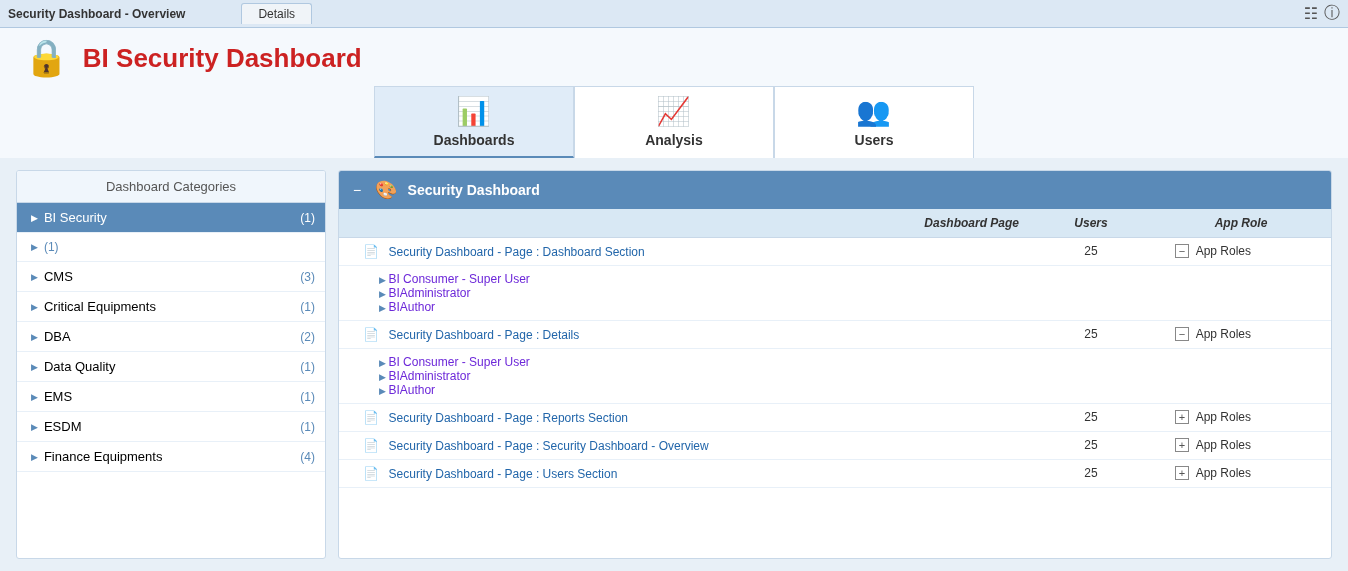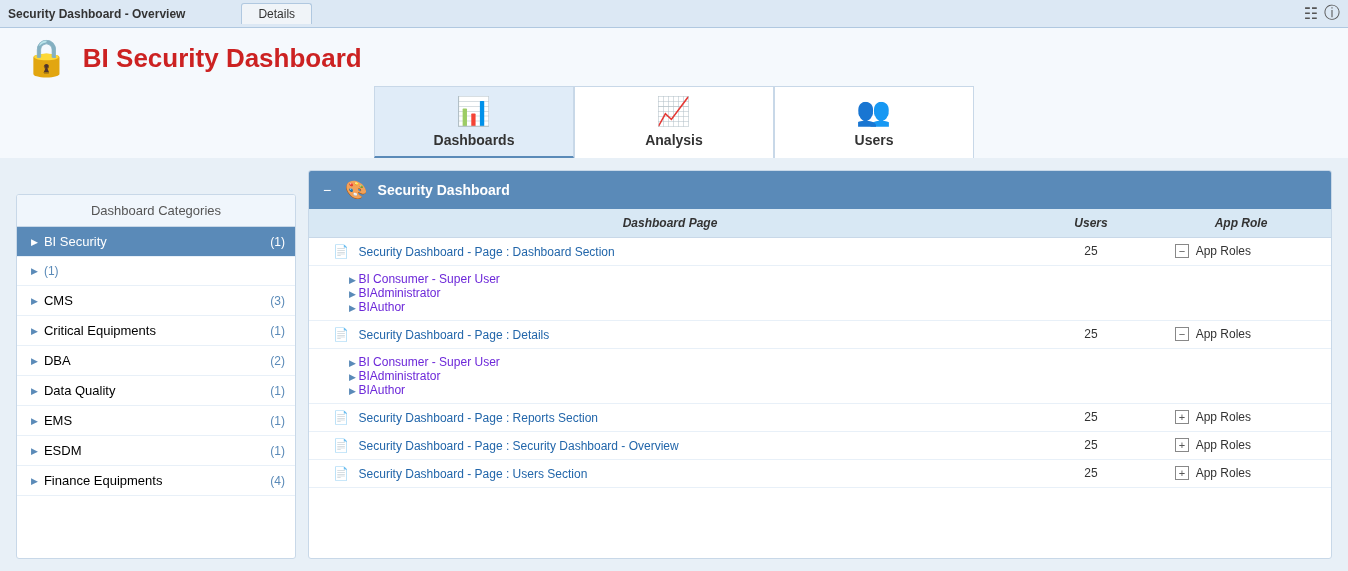--- a/index.html
+++ b/index.html
@@ -105,29 +105,28 @@
       display: flex;
       background: #e8f0f7;
       padding: 12px 16px;
       gap: 12px;
       height: calc(571px - 28px - 60px - 70px);
       overflow: hidden;
     }
 
     
     .sidebar {
-      width: 280px;
+      width: 310px;
       background: white;
       border: 1px solid #c8d8e8;
       border-radius: 3px;
       overflow: hidden;
       flex-shrink: 0;
       display: flex;
       flex-direction: column;
-      margin-top: 24px;
     }
     .sidebar-header {
       background: #f0f6fc;
       text-align: center;
       padding: 8px;
       font-size: 13px;
       color: #555;
       font-weight: normal;
       border-bottom: 1px solid #c8d8e8;
     }
@@ -216,21 +215,21 @@
     thead th {
       background: #d8e8f4;
       padding: 7px 12px;
       text-align: center;
       font-size: 12px;
       font-style: italic;
       color: #333;
       border-bottom: 1px solid #c8d8e8;
     }
     thead th:first-child {
-      text-align: center;
+      text-align: right;
     }
     tbody td {
       padding: 6px 24px;
       border-bottom: 1px solid #e8f0f8;
       vertical-align: top;
       font-size: 12px;
       color: #333;
     }
     .row-page-icon {
       font-size: 13px;

